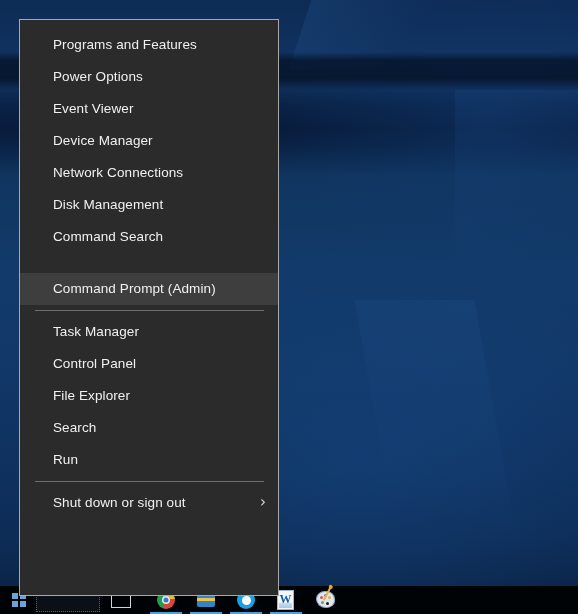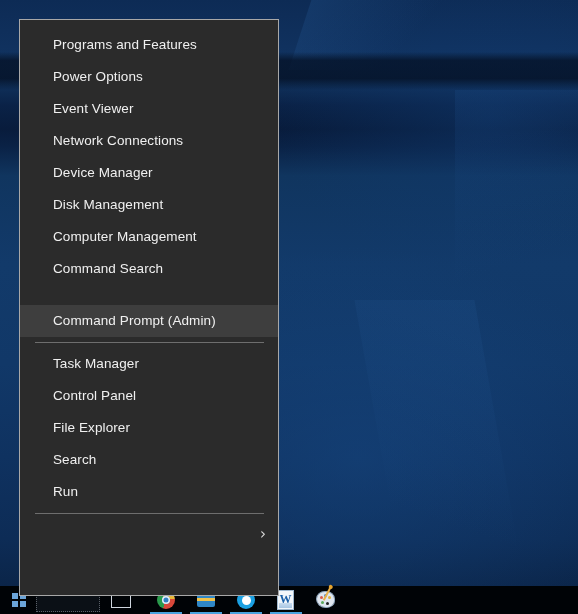--- a/index.html
+++ b/index.html
@@ -354,30 +354,27 @@
       <div class="menu-item">
         <span class="item-label">Programs and Features</span>
       </div>
       <div class="menu-item">
         <span class="item-label">Power Options</span>
       </div>
       <div class="menu-item">
         <span class="item-label">Event Viewer</span>
       </div>
       <div class="menu-item">
+        <span class="item-label">Device Manager</span>
+      </div>
+      <div class="menu-item">
         <span class="item-label">Network Connections</span>
       </div>
       <div class="menu-item">
-        <span class="item-label">Device Manager</span>
-      </div>
-      <div class="menu-item">
         <span class="item-label">Disk Management</span>
-      </div>
-      <div class="menu-item">
-        <span class="item-label">Computer Management</span>
       </div>
       <div class="menu-item">
         <span class="item-label">Command Search</span>
       </div>
       <div class="menu-item highlighted">
         <span class="item-label">Command Prompt (Admin)</span>
       </div>
     </div>
 
     <div class="menu-separator"></div>
@@ -397,18 +394,19 @@
       </div>
       <div class="menu-item">
         <span class="item-label">Run</span>
       </div>
     </div>
 
     <div class="menu-separator"></div>
 
     <div>
       <div class="menu-item">
+        <span class="item-label">Shut down or sign out</span>
         <span class="submenu-chevron">›</span>
       </div>
     </div>
 
   </div>
 </div>
 
 </body></html>

